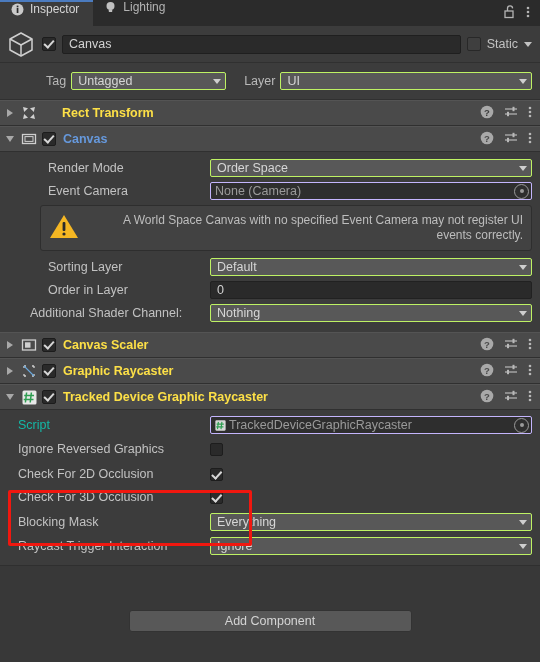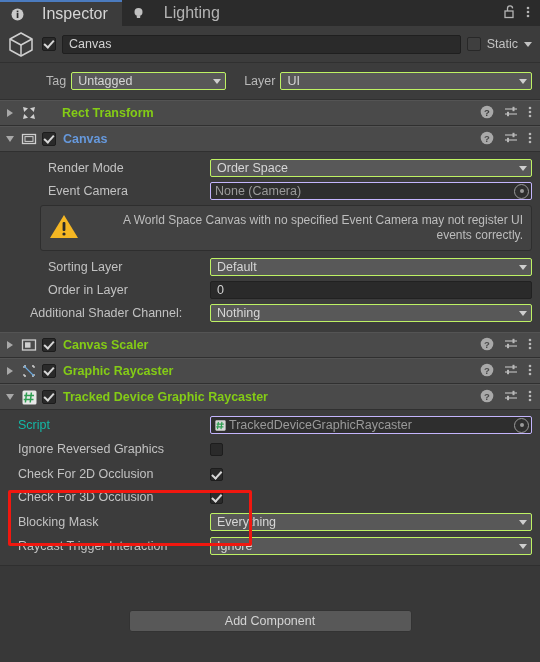--- a/index.html
+++ b/index.html
@@ -26,24 +26,24 @@
   
   .tabbar {
     position: relative;
     height: 26px;
     background: #2b2b2b;
     display: flex;
     align-items: stretch;
   }
   .tab {
     display: flex;
-    align-items: center;
-    gap: 18px;
+    align-items: flex-start;
+    gap: 6px;
     padding: 0 14px 0 10px;
-    font-size: 16px;
+    font-size: 12px;
     color: #b4b4b4;
     position: relative;
     cursor: default;
   }
   .tab.active {
     background: #3c3c3c;
     color: #d6d6d6;
     border-top: 2px solid #4b7bbf;
     margin-top: 0;
   }
@@ -215,21 +215,21 @@
     width: 16px;
     height: 16px;
     display: flex;
     align-items: center;
     justify-content: center;
     flex: 0 0 auto;
   }
   .comp-title {
     font-size: 12.5px;
     font-weight: bold;
-    color: #84cc16;
+    color: #fde047;
     white-space: nowrap;
     padding-left: 2px;
   }
   .comp-title.link { color: #6699dd; }
   .comp-right {
     margin-left: auto;
     display: flex;
     align-items: center;
     gap: 10px;
   }

